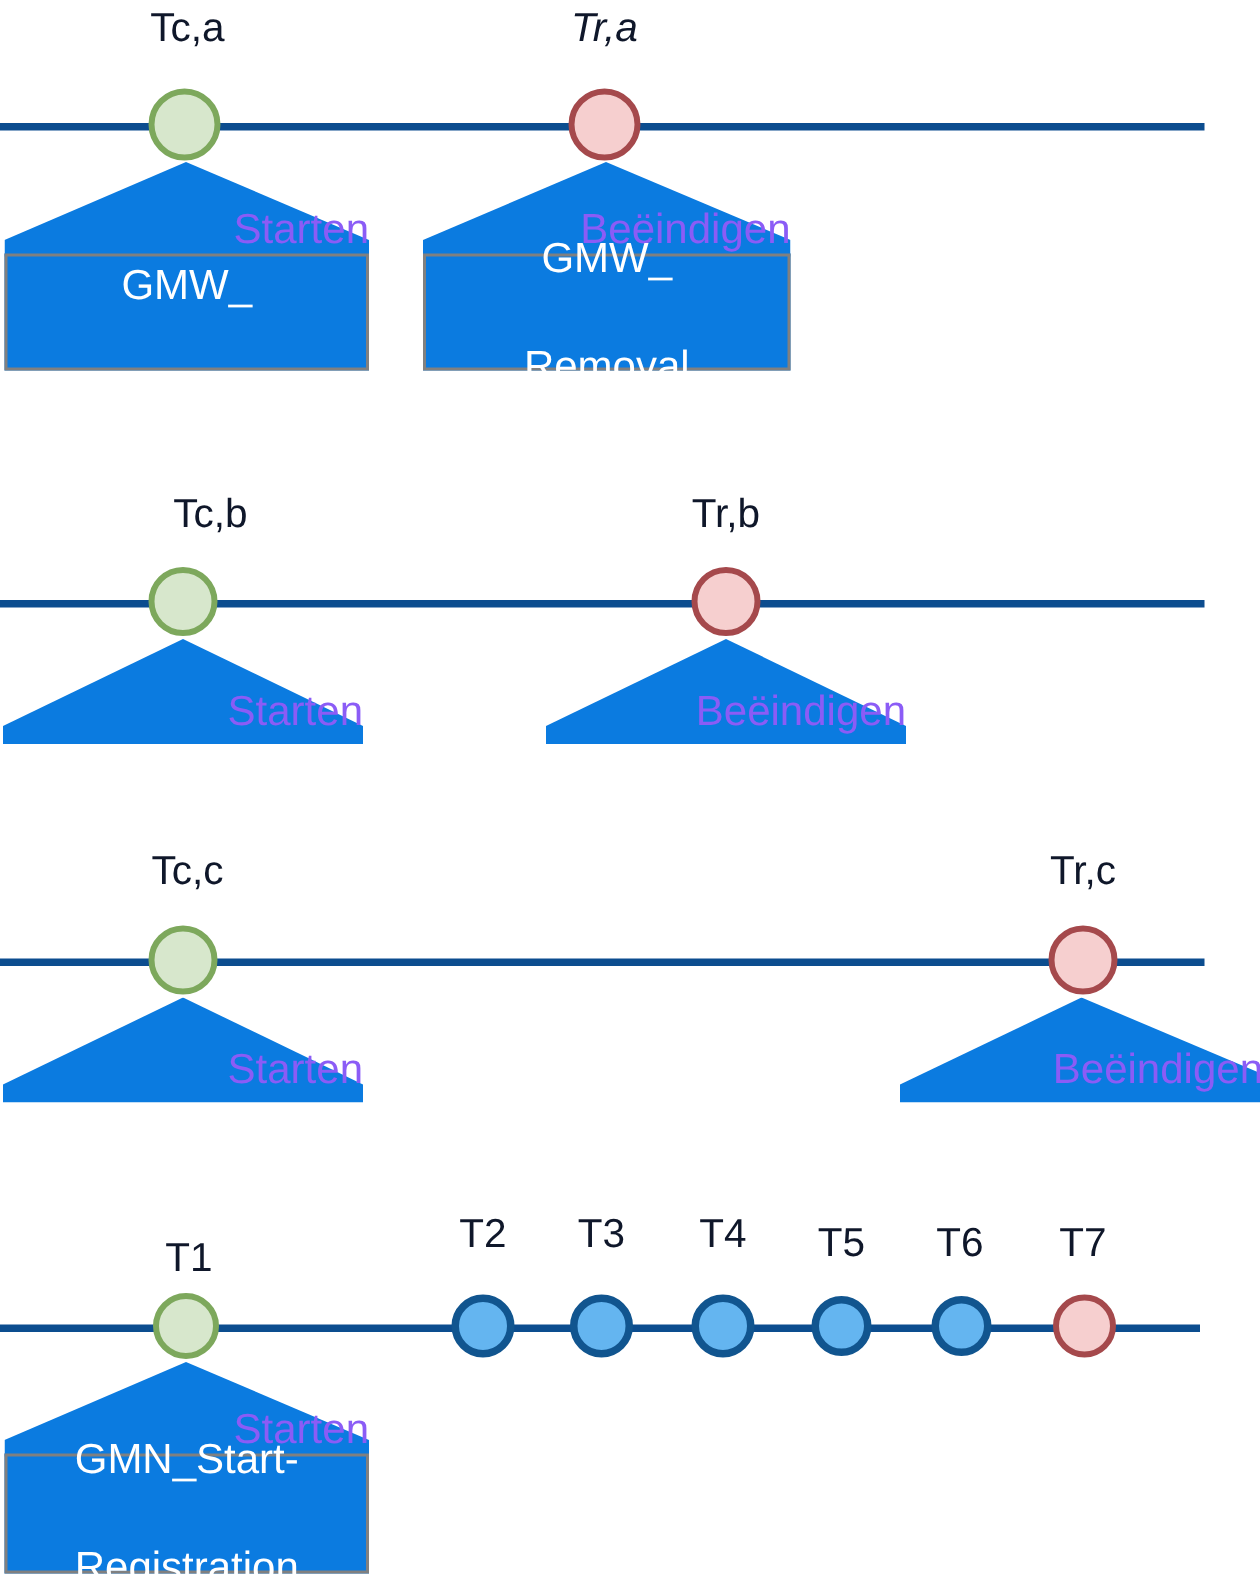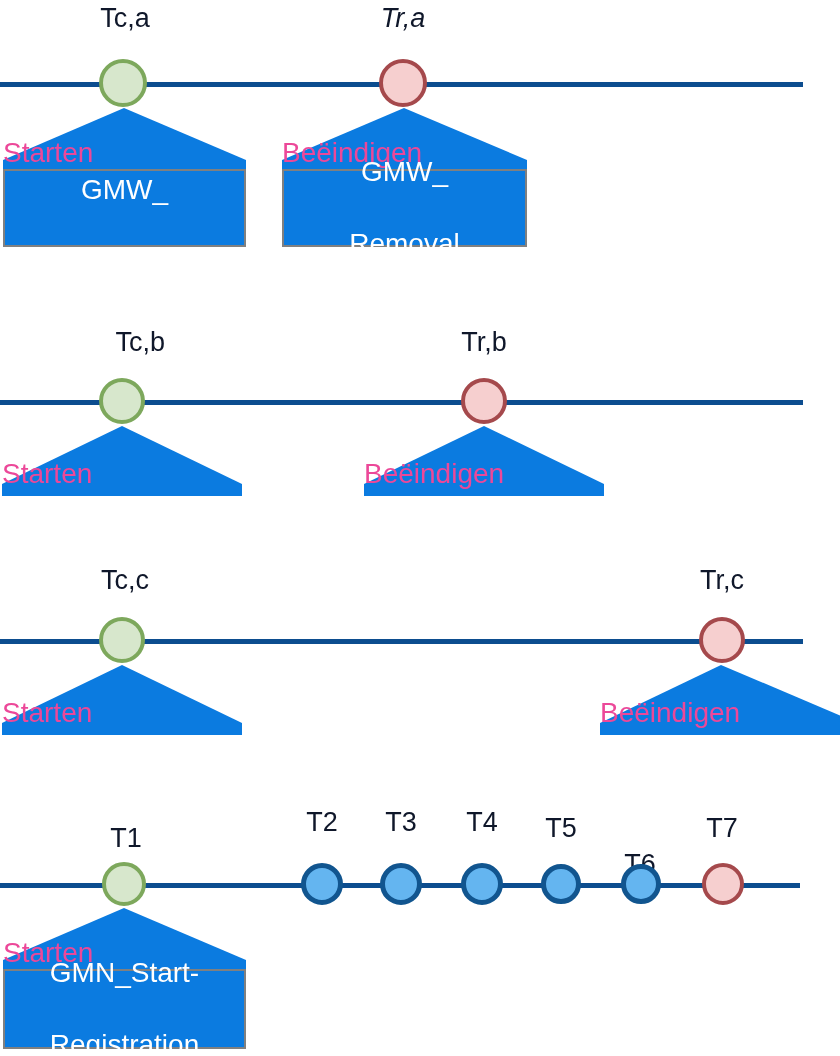--- a/index.html
+++ b/index.html
@@ -55,22 +55,22 @@
 
   .pentagon {
     position: absolute;
     background: #0B7BE0;
     box-sizing: border-box;
   }
   .pentagon-label {
     position: absolute;
     left: 0;
     width: 100%;
-    text-align: left;
-    color: #ec4899;
+    text-align: right;
+    color: #8b5cf6;
     font-size: 28px;
     line-height: 34px;
     white-space: nowrap;
     font-family: "Liberation Sans", sans-serif;
   }
 
   .namebox {
     position: absolute;
     background: #0B7BE0;
     border: 2px solid #808080;
@@ -199,20 +199,20 @@
 
     <div class="node-label" style="left:365px; top:810px; width:72px;">T3</div>
     <div class="marker mid" style="left:380px; top:863px; width:42px; height:42px;"></div>
 
     <div class="node-label" style="left:446px; top:810px; width:72px;">T4</div>
     <div class="marker mid" style="left:461px; top:863px; width:42px; height:42px;"></div>
 
     <div class="node-label" style="left:526px; top:816px; width:70px;">T5</div>
     <div class="marker mid" style="left:541px; top:864px; width:40px; height:40px;"></div>
 
-    <div class="node-label" style="left:605px; top:816px; width:70px;margin-top:36px;">T6</div>
+    <div class="node-label" style="left:605px; top:816px; width:70px;">T6</div>
     <div class="marker mid" style="left:621px; top:864px; width:40px; height:40px;"></div>
 
     <div class="node-label" style="left:687px; top:816px; width:70px;">T7</div>
     <div class="marker end" style="left:702px; top:863px; width:42px; height:42px;"></div>
   </div>
 
 </div>
 
 </body></html>

